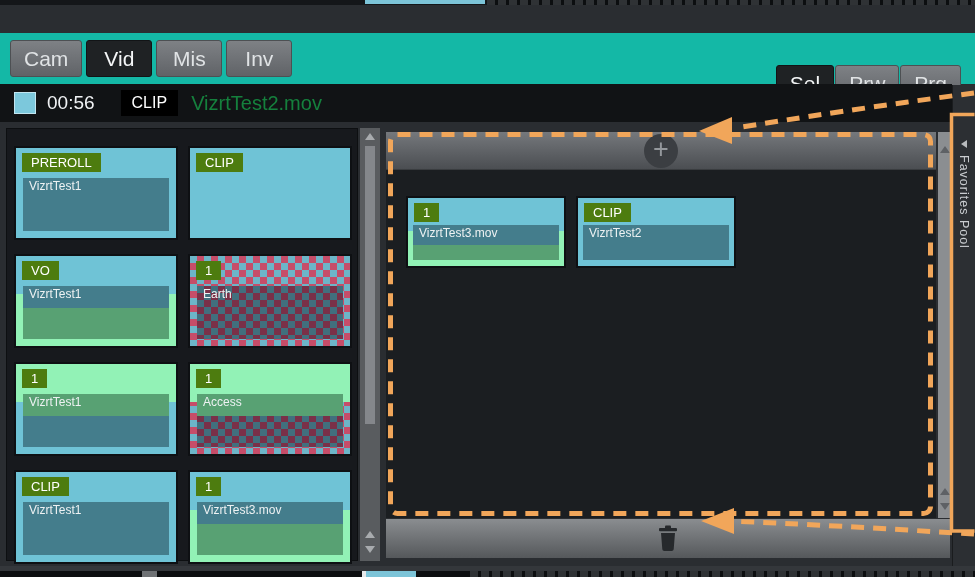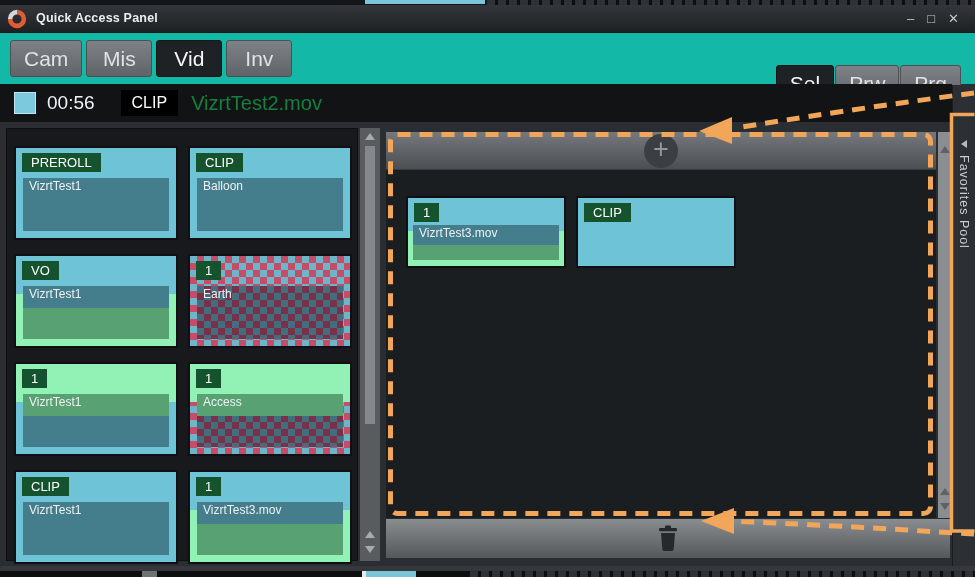--- a/index.html
+++ b/index.html
@@ -57,21 +57,21 @@
   
   .tile{position:relative;width:160px;height:90px;box-shadow:0 0 0 2px #0e1013;}
   .tile.small{width:156px;height:68px;}
   .t-top{position:absolute;left:0;top:0;right:0;height:38px;}
   .tile.small .t-top{height:33px;}
   .t-inner{position:absolute;left:7px;right:7px;top:30px;bottom:7px;overflow:hidden;}
   .tile.small .t-inner{left:5px;right:5px;top:27px;bottom:6px;}
   .t-band{position:absolute;left:0;top:0;right:0;height:22px;}
   .tile.small .t-band{height:20px;}
   .t-name{position:absolute;left:6px;top:1px;font-size:12px;color:#eef2f3;white-space:nowrap;}
-  .t-badge{position:absolute;left:6px;top:5px;background:#14532d;color:#fff;font-size:13px;
+  .t-badge{position:absolute;left:6px;top:5px;background:#4d7c0f;color:#fff;font-size:13px;
     padding:2px 9px;min-width:10px;text-align:center;}
 
   .c-cyan{background:var(--cyan);}
   .c-mint{background:var(--mint);}
   .c-teal{background:var(--teal);}
   .c-green{background:var(--green);}
   .c-checker{background:repeating-conic-gradient(var(--checker-pink) 0% 25%,var(--checker-blue) 0% 50%);
     background-size:14px 14px;}
   .c-checker-dark{background:repeating-conic-gradient(var(--checker-dark-red) 0% 25%,var(--checker-dark-teal) 0% 50%);
     background-size:14px 14px;}
@@ -125,38 +125,26 @@
   </div>
   <div class="bg-bottom">
     <div class="bg-sq"></div>
     <div class="bg-white"></div>
     <div class="bg-cyan" style="background: rgb(124, 196, 216);"></div>
     <div class="bg-dots"></div>
   </div>
 
   <div class="window">
 
-    <div class="titlebar">
-      <svg class="logo" viewBox="0 0 24 24">
-        <path d="M12 4.5 A 7.5 7.5 0 1 1 4.5 12" stroke="#e05c32" stroke-width="5" fill="none"></path>
-        <path d="M4.5 12 A 7.5 7.5 0 0 1 12 4.5" stroke="#d4d6d8" stroke-width="5" fill="none"></path>
-      </svg>
-      <span class="title">Quick Access Panel</span>
-      <div class="win-controls">
-        <span>–</span>
-        <span>□</span>
-        <span>✕</span>
-      </div>
-    </div>
 
     <div class="tabbar">
       <div class="tabs-left">
         <div class="tab">Cam</div>
+        <div class="tab active">Vid</div>
         <div class="tab">Mis</div>
-        <div class="tab active">Vid</div>
         <div class="tab">Inv</div>
       </div>
       <div class="tabs-right">
         <div class="tab active">Sel</div>
         <div class="tab">Prw</div>
         <div class="tab">Prg</div>
       </div>
     </div>
 
     <div class="statusbar">
@@ -172,24 +160,20 @@
           <div class="tile c-cyan">
     <div class="t-top c-cyan"></div>
     <div class="t-inner c-teal">
       <div class="t-band c-teal"></div>
       <div class="t-name">VizrtTest1</div>
     </div>
     <div class="t-badge">PREROLL</div>
   </div>
           <div class="tile c-cyan">
     <div class="t-top c-cyan"></div>
-    <div class="t-inner c-teal">
-      <div class="t-band c-teal"></div>
-      <div class="t-name">Balloon</div>
-    </div>
     <div class="t-badge">CLIP</div>
   </div>
           <div class="tile c-mint">
     <div class="t-top c-cyan"></div>
     <div class="t-inner c-green">
       <div class="t-band c-teal"></div>
       <div class="t-name">VizrtTest1</div>
     </div>
     <div class="t-badge">VO</div>
   </div>
@@ -251,20 +235,24 @@
               <div class="tile small c-mint">
     <div class="t-top c-cyan"></div>
     <div class="t-inner c-green">
       <div class="t-band c-teal"></div>
       <div class="t-name">VizrtTest3.mov</div>
     </div>
     <div class="t-badge">1</div>
   </div>
               <div class="tile small c-cyan">
     <div class="t-top c-cyan"></div>
+    <div class="t-inner c-teal">
+      <div class="t-band c-teal"></div>
+      <div class="t-name">VizrtTest2</div>
+    </div>
     <div class="t-badge">CLIP</div>
   </div>
             </div>
         </div>
       </div>
 
       <div class="fav-bottombar">
         <svg class="trash" viewBox="0 0 24 27">
           <rect x="9" y="0.5" width="6" height="3.5" rx="1" fill="#26292c"></rect>
           <rect x="3" y="3" width="18" height="3.2" rx="1" fill="#26292c"></rect>

